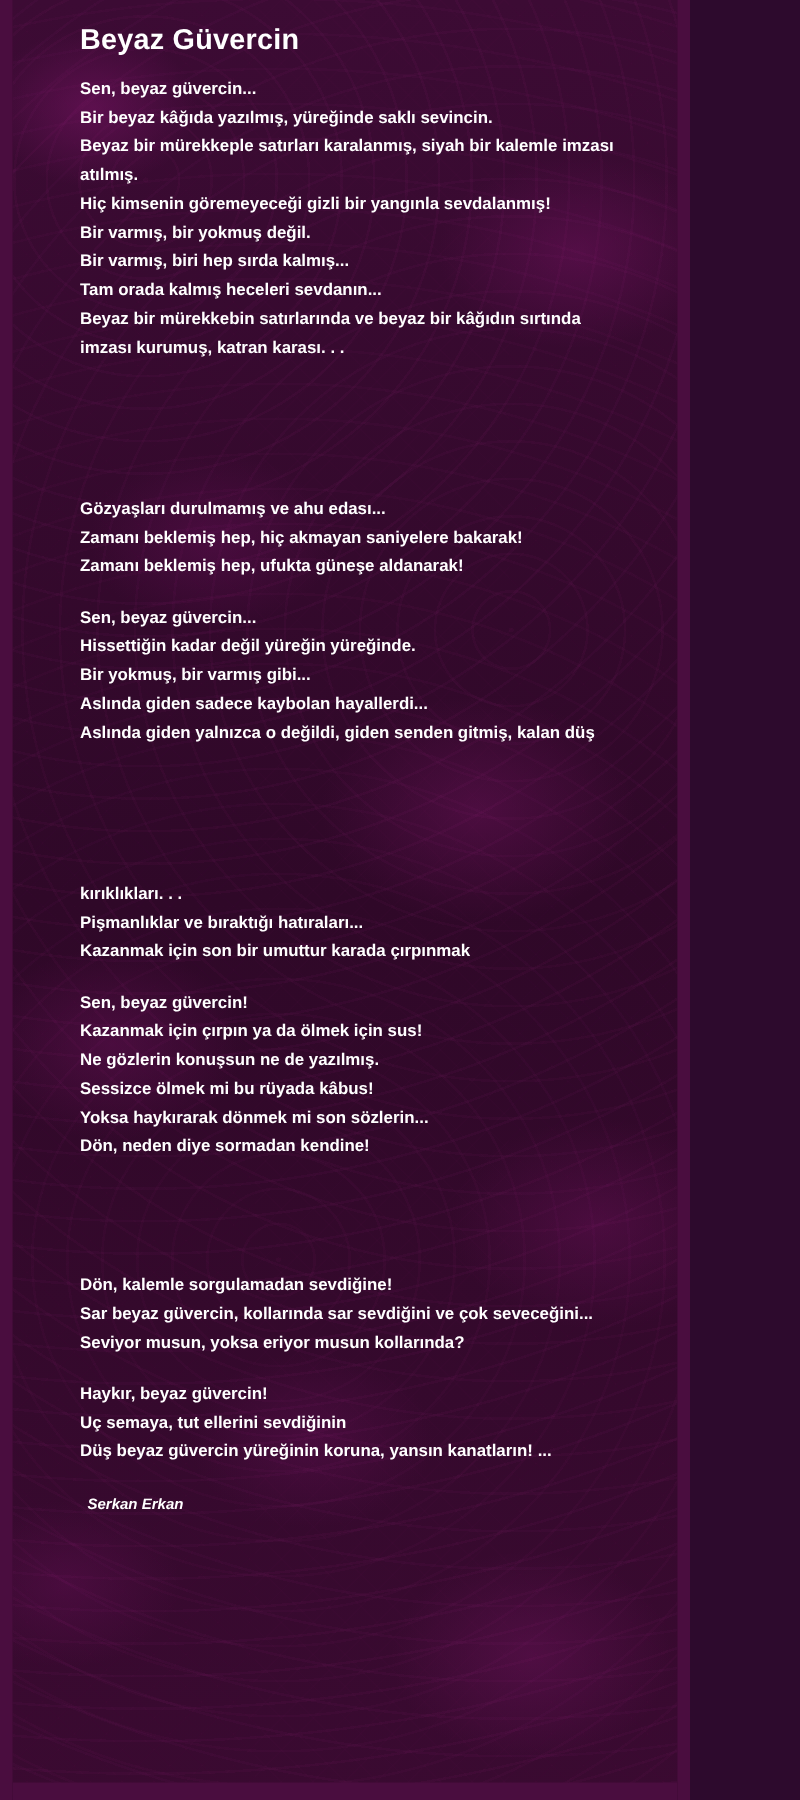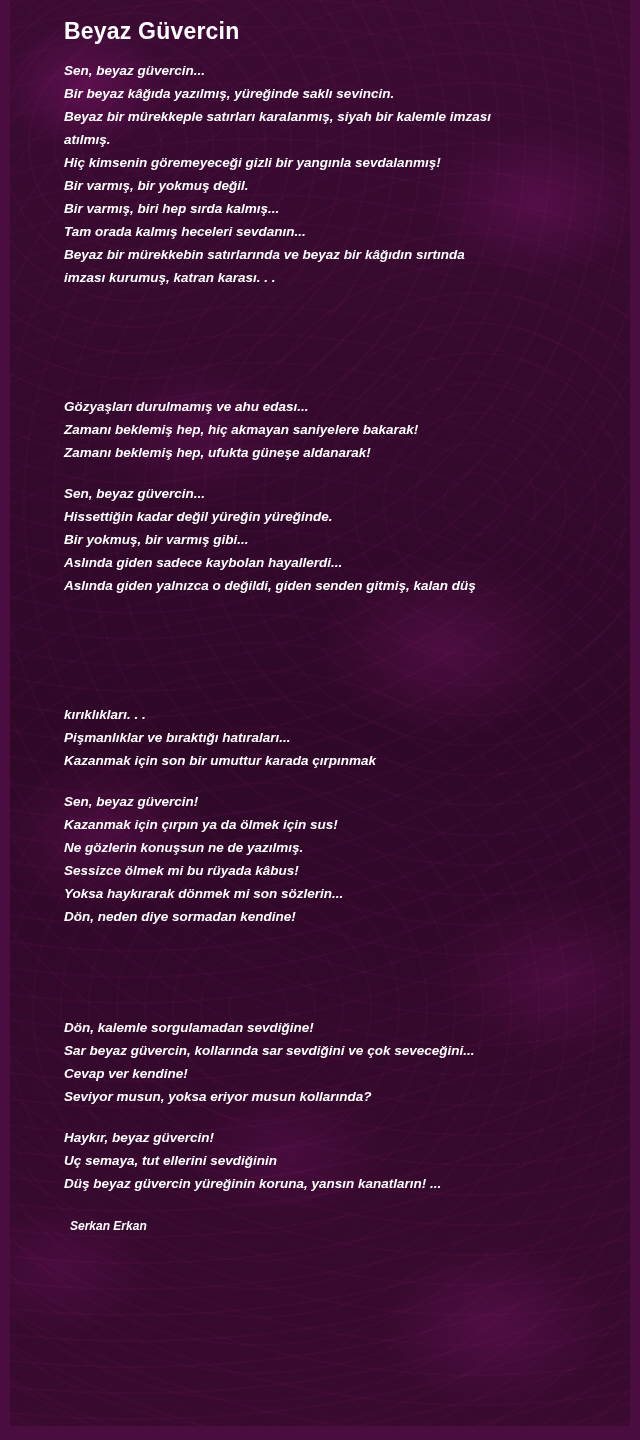--- a/index.html
+++ b/index.html
@@ -9,21 +9,21 @@
   body {
     width: 640px;
     height: 1440px;
     background: #2d0a2d;
     font-family: "Liberation Sans", sans-serif;
     overflow: hidden;
   }
 
   .poem-page {
     position: relative;
-    width: 640px;
+    width: 552px;
     height: 1440px;
     box-sizing: border-box;
     border-left: 10px solid #4a0d3f;
     border-right: 10px solid #4a0d3f;
     background-color: #3a0b33;
     background-image:
       radial-gradient(ellipse 120px 90px at 12% 6%, rgba(120,20,100,0.55), rgba(120,20,100,0) 70%),
       radial-gradient(ellipse 160px 110px at 85% 14%, rgba(110,18,92,0.50), rgba(110,18,92,0) 70%),
       radial-gradient(ellipse 140px 100px at 30% 30%, rgba(100,16,85,0.45), rgba(100,16,85,0) 70%),
       radial-gradient(ellipse 180px 130px at 70% 45%, rgba(115,20,96,0.42), rgba(115,20,96,0) 70%),
@@ -64,21 +64,20 @@
     margin: 4px 0 14px 32px;
   }
 
   .poem-body {
     margin-left: 32px;
     margin-right: 10px;
   }
 
   .stanza {
     margin: 0 0 18px 0;
-    font-style: italic;
   }
 
   .line {
     color: #ffffff;
     font-size: 13.5px;
     font-weight: bold;
     line-height: 23px;
     white-space: pre-wrap;
     min-height: 23px;
   }
@@ -160,21 +159,20 @@
         <div class="line">Sessizce ölmek mi bu rüyada kâbus!</div>
         <div class="line">Yoksa haykırarak dönmek mi son sözlerin...</div>
         <div class="line">Dön, neden diye sormadan kendine!</div>
       </div>
 
       <div class="gap-mid"></div>
 
       <div class="stanza">
         <div class="line">Dön, kalemle sorgulamadan sevdiğine!</div>
         <div class="line">Sar beyaz güvercin, kollarında sar sevdiğini ve çok seveceğini...</div>
-        <div class="line">Cevap ver kendine!</div>
         <div class="line">Seviyor musun, yoksa eriyor musun kollarında?</div>
       </div>
 
       <div class="stanza">
         <div class="line">Haykır, beyaz güvercin!</div>
         <div class="line">Uç semaya, tut ellerini sevdiğinin</div>
         <div class="line">Düş beyaz güvercin yüreğinin koruna, yansın kanatların! ...</div>
       </div>
 
     </div>

